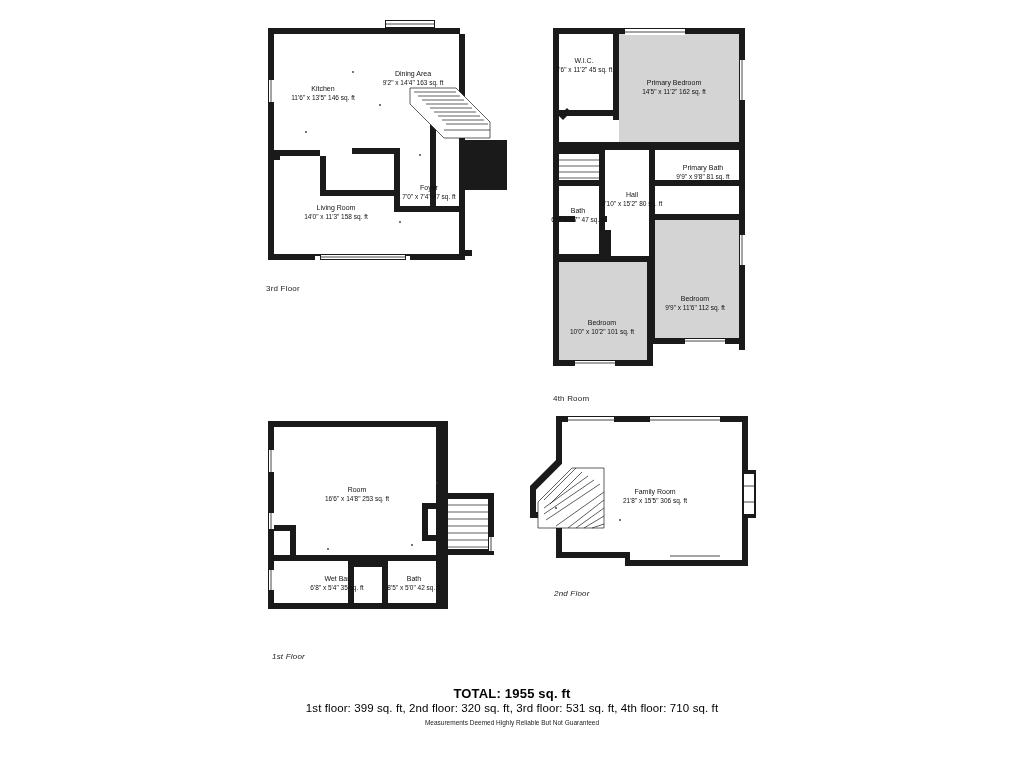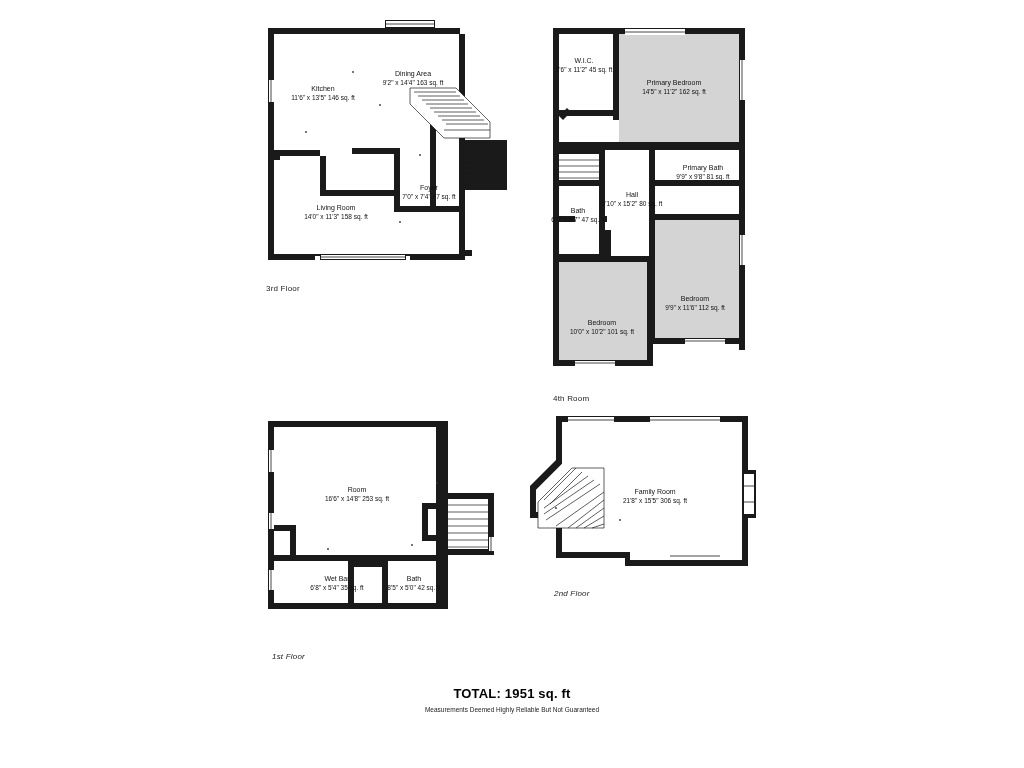--- a/index.html
+++ b/index.html
@@ -365,17 +365,18 @@
     </svg>
   </div>
 
   <div class="room-label" style="left:655px; top:487px;">
     <span class="rn">Family Room</span>
     <span class="rd">21'8" x 15'5" 306 sq. ft</span>
   </div>
   <div class="floor-label" style="left:554px; top:589px;font-style:italic;">2nd Floor</div>
 
   <div class="summary" style="top:686px;">
-    <div class="total">TOTAL: 1951 sq. ft</div>
+    <div class="total">TOTAL: 1955 sq. ft</div>
+    <div class="line">1st floor: 399 sq. ft, 2nd floor: 320 sq. ft, 3rd floor: 531 sq. ft, 4th floor: 710 sq. ft</div>
     <div class="fine">Measurements Deemed Highly Reliable But Not Guaranteed</div>
   </div>
 
 </div>
 
 </body></html>

